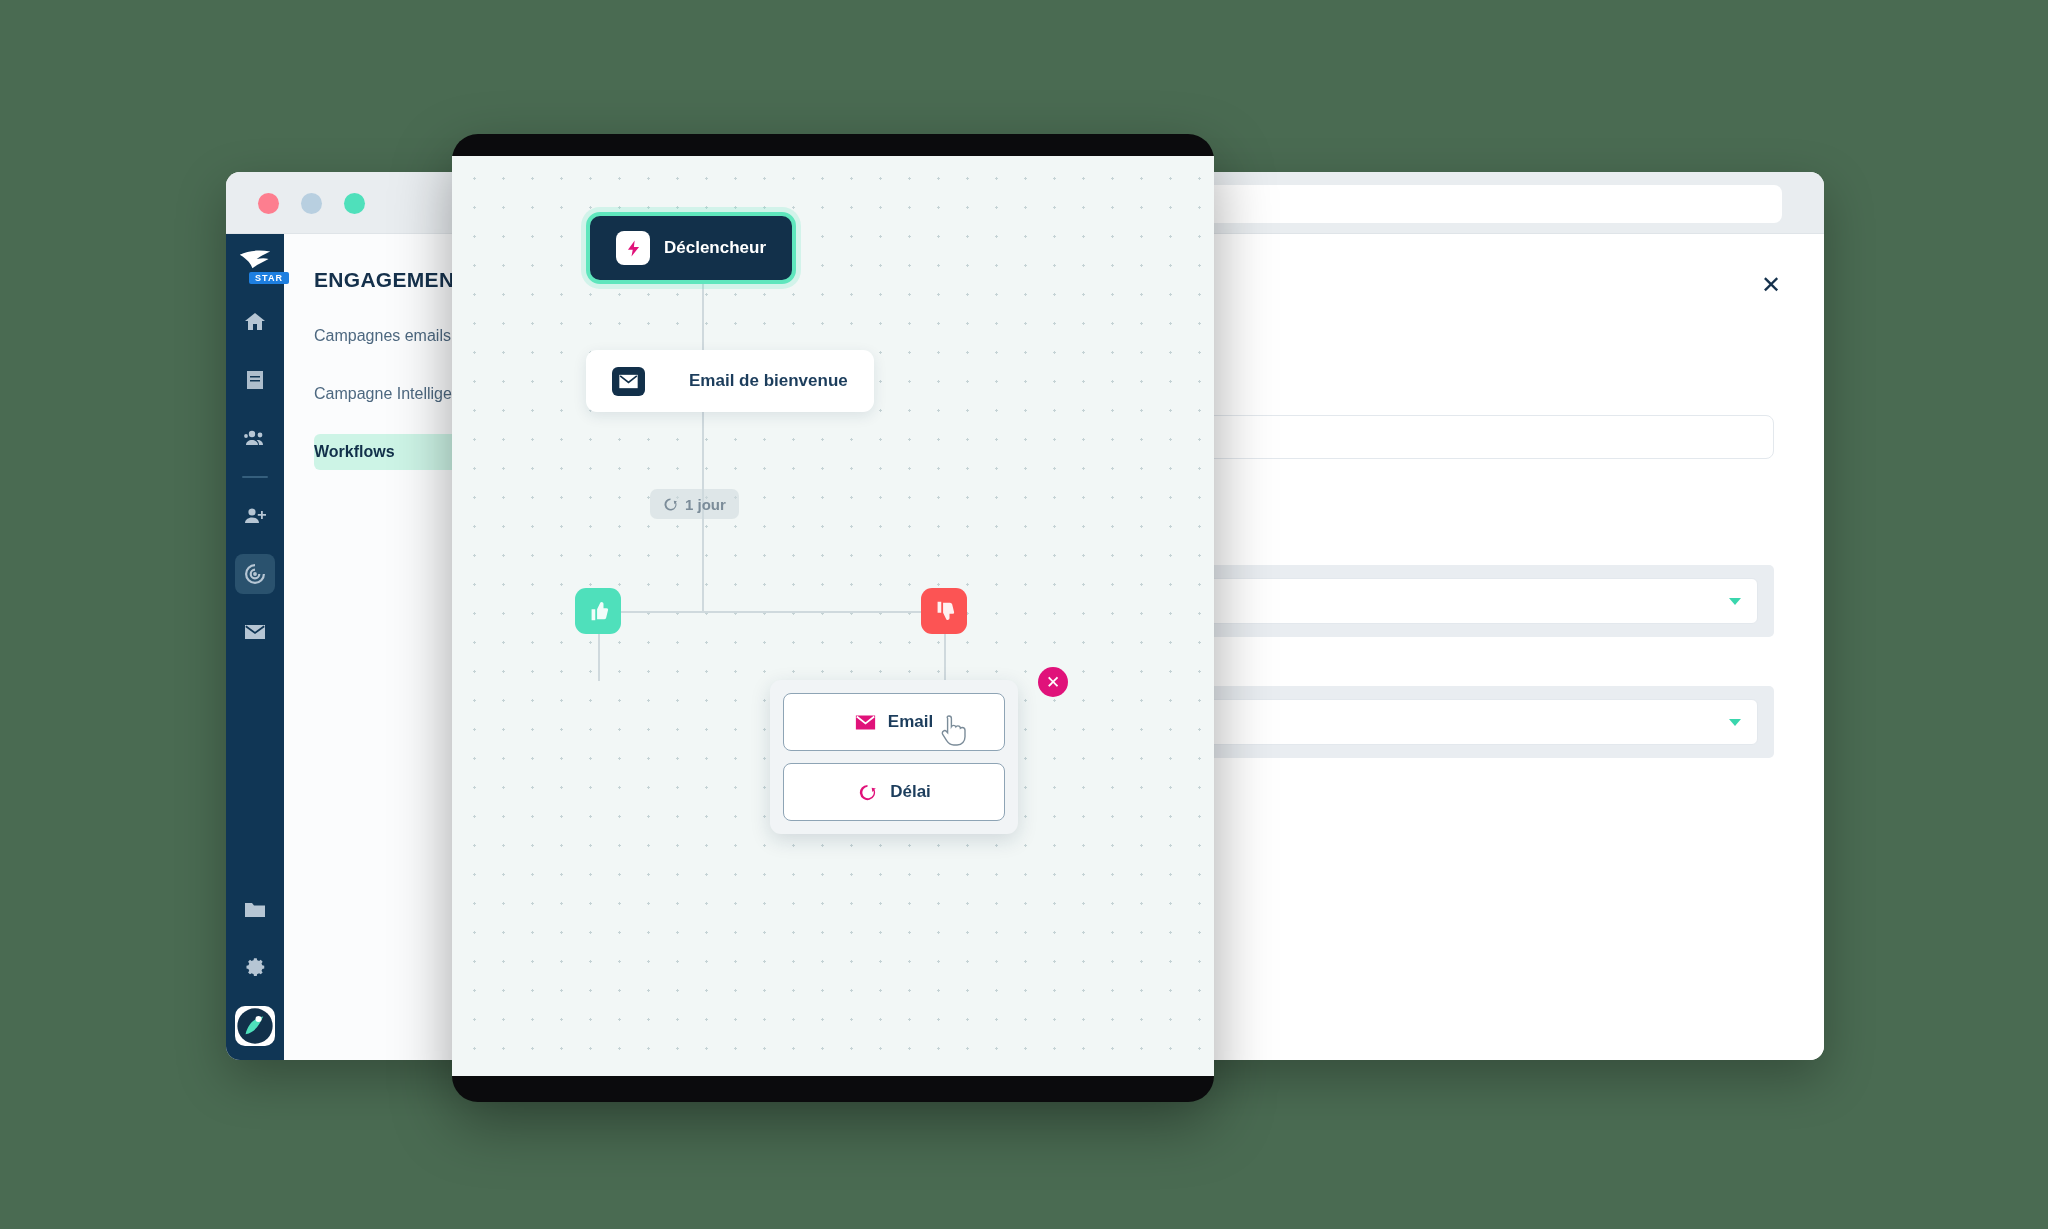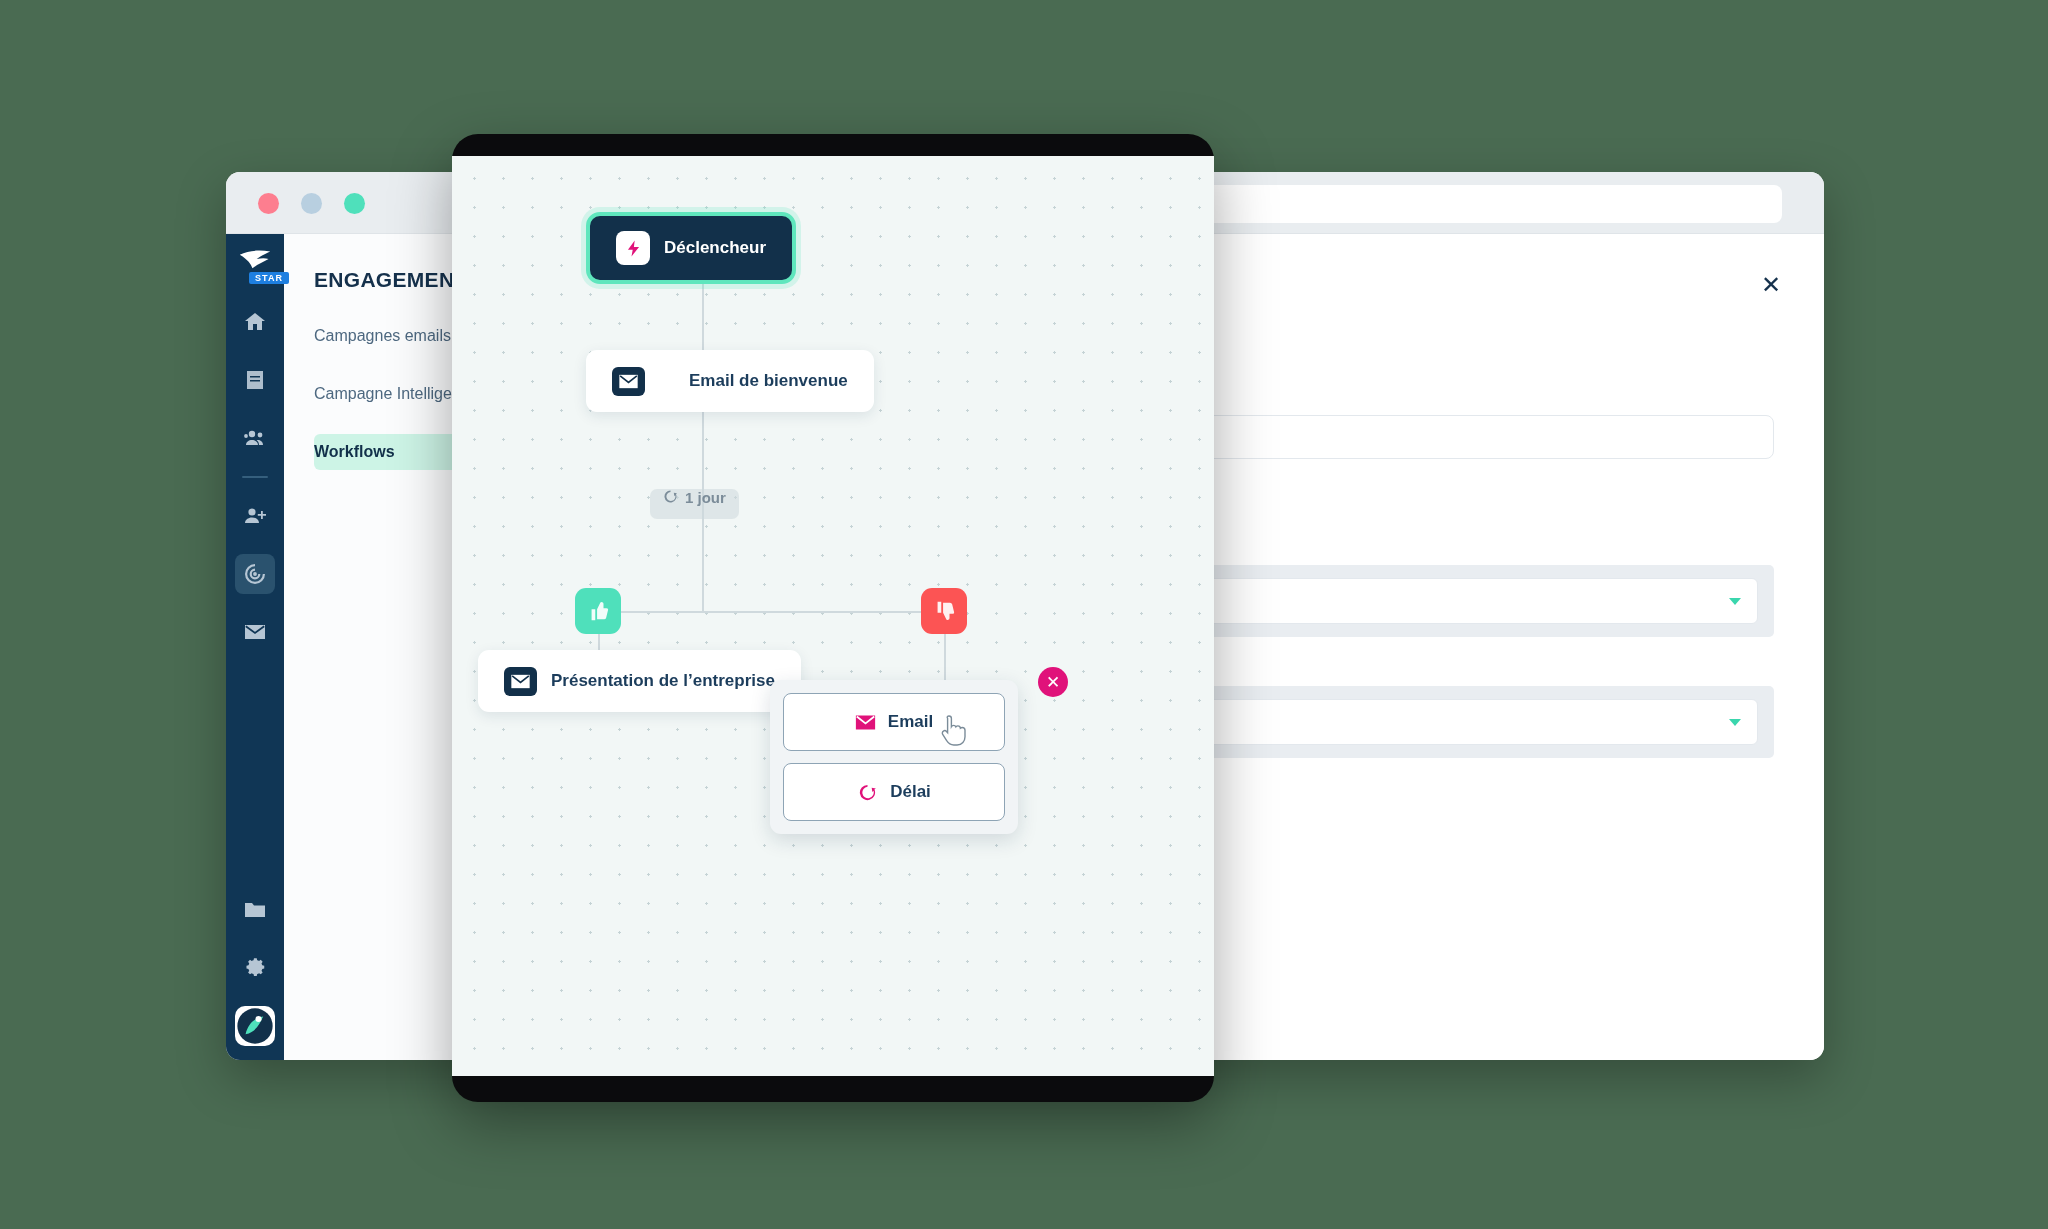--- a/index.html
+++ b/index.html
@@ -163,21 +163,21 @@
   }
   .ico-box svg { width: 19px; height: 19px; }
   .mail-sq {
     width: 33px; height: 29px; border-radius: 6px; background: #12304a;
     display: flex; align-items: center; justify-content: center; flex: 0 0 33px;
   }
   .mail-sq svg { width: 21px; height: 15px; fill: #ffffff; }
 
   .delay-chip {
     position: absolute; background: rgba(205,216,221,.55); border-radius: 7px;
-    height: 30px; display: flex; gap: 7px; padding: 0 13px;
+    height: 30px; display: flex; align-items: center; gap: 7px; padding: 0 13px;
     font-size: 15px; color: #7b8c99; font-weight: 600;
   }
   .branch {
     position: absolute; width: 46px; height: 46px; border-radius: 11px;
     display: flex; align-items: center; justify-content: center;
   }
   .branch.yes { background: #4fe0bb; }
   .branch.no  { background: #fc5454; }
   .branch svg { width: 22px; height: 22px; fill: rgba(255,255,255,.92); }
 
@@ -384,29 +384,20 @@
         <svg viewBox="0 0 24 24">
             <path d="M9 22H5V10h4zm2-12 3.6-7.2A2 2 0 0 1 18 4v5h3.2a1.8 1.8 0 0 1 1.7 2.3l-2 8A2.4 2.4 0 0 1 18.6 21H11z"></path>
           </svg>
       </div>
       <div class="branch no" style="left:469px; top:432px;">
         <svg viewBox="0 0 24 24">
             <path d="M9 2H5v12h4zm2 12 3.6 7.2A2 2 0 0 0 18 20v-5h3.2a1.8 1.8 0 0 0 1.7-2.3l-2-8A2.4 2.4 0 0 0 18.6 3H11z"></path>
           </svg>
       </div>
 
-      <div class="node" style="left:26px; top:494px;">
-        <span class="mail-sq">
-          <svg viewBox="0 0 24 18">
-              <path d="M1 1h22v16H1z"></path>
-              <path d="M2 2.2 12 10 22 2.2" stroke="#12304a" stroke-width="2" fill="none"></path>
-            </svg>
-        </span>
-        <span>Présentation de l’entreprise</span>
-      </div>
 
       <div class="ctxmenu" style="left:318px; top:524px;">
         <div class="ctx-item">
           <svg viewBox="0 0 24 18">
               <path d="M1 1h22v16H1z"></path>
               <path d="M2 2.2 12 10 22 2.2" stroke="#ffffff" stroke-width="2" fill="none"></path>
             </svg>
           <span>Email</span>
         </div>
         <div class="ctx-item">

